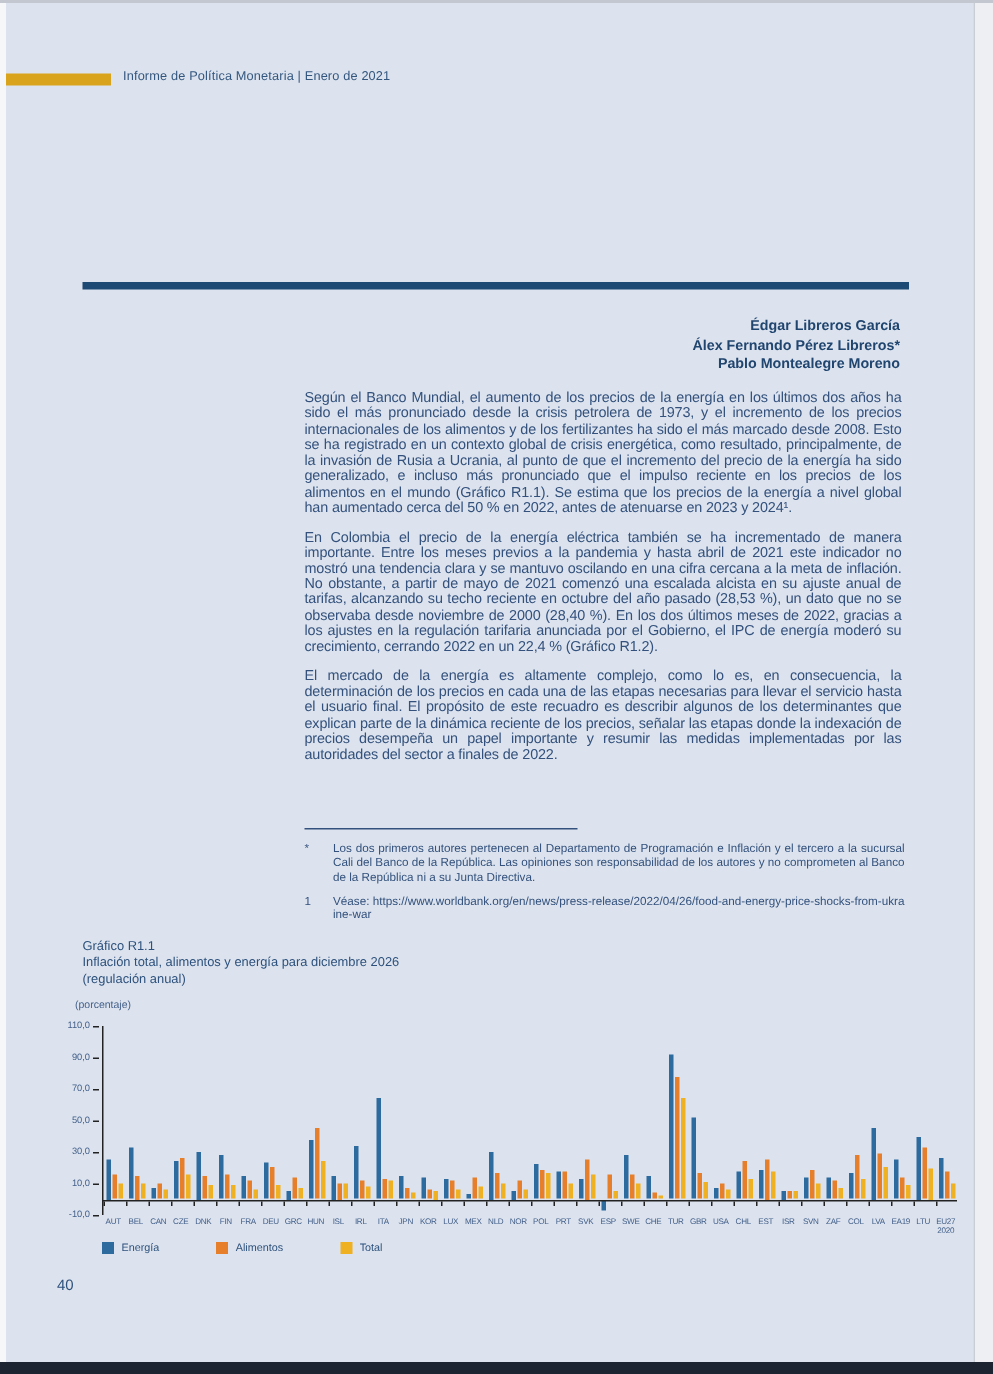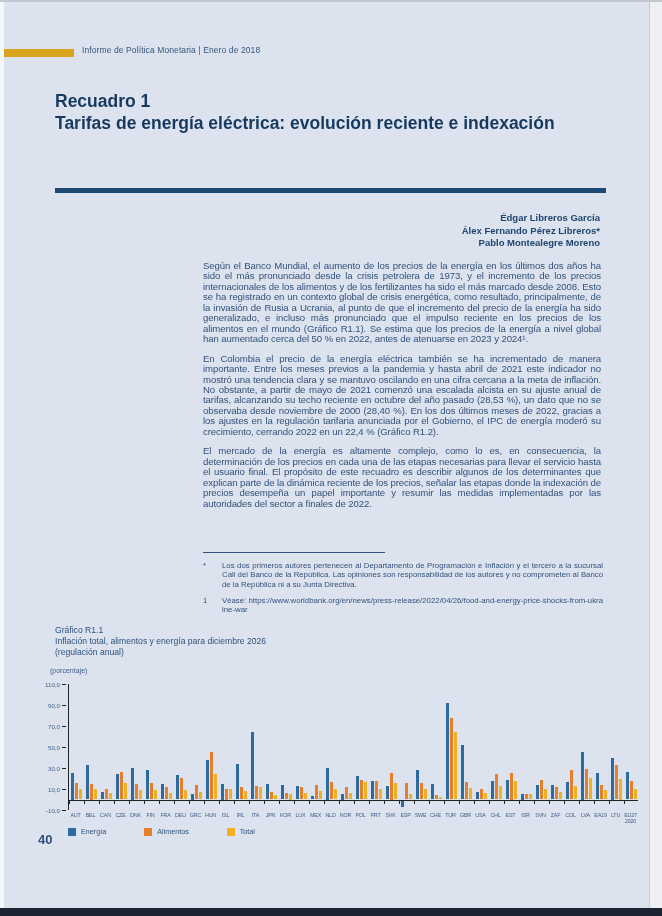--- a/index.html
+++ b/index.html
@@ -64,37 +64,33 @@
     position:absolute;transform:translateX(-50%);
     font-size:5.4px;color:#44608a;text-align:center;
     white-space:pre-line;line-height:1.1;letter-spacing:-0.2px;
   }
   .legend{position:absolute;left:68px;top:143px;width:570px;display:flex;justify-content:flex-start;gap:38px;}
   .legend-item{display:flex;align-items:center;gap:5px;}
   .legend-swatch{width:8px;height:8px;}
   .legend-label{font-size:7.2px;color:#2d517c;}
 
   
-  .page-number{position:absolute;left:38px;top:832px;font-size:13px;font-weight:bold;color:#2d517c;}
+  .page-number{position:absolute;left:38px;top:852px;font-size:10px;font-weight:normal;color:#2d517c;}
 </style>
 </head>
 <body>
 
 <div class="page">
   <div class="edge-top"></div>
   <div class="edge-left"></div>
   <div class="edge-right"></div>
 
   <div class="kicker-bar"></div>
-  <div class="header-label">Informe de Política Monetaria | Enero de 2018</div>
-
-  <div class="title-block">
-    <div class="kicker">Recuadro 1</div>
-    <div class="main">Tarifas de energía eléctrica: evolución reciente e indexación</div>
-  </div>
+  <div class="header-label">Informe de Política Monetaria | Enero de 2021</div>
+
   <div class="divider"></div>
 
   <div class="authors">
     <div>Édgar Libreros García</div>
     <div>Álex Fernando Pérez Libreros*</div>
     <div>Pablo Montealegre Moreno</div>
   </div>
 
   <div class="body-text">
     <p>Según el Banco Mundial, el aumento de los precios de la energía en los últimos dos años ha sido el más pronunciado desde la crisis petrolera de 1973, y el incremento de los precios internacionales de los alimentos y de los fertilizantes ha sido el más marcado desde 2008. Esto se ha registrado en un contexto global de crisis energética, como resultado, principalmente, de la invasión de Rusia a Ucrania, al punto de que el incremento del precio de la energía ha sido generalizado, e incluso más pronunciado que el impulso reciente en los precios de los alimentos en el mundo (Gráfico R1.1). Se estima que los precios de la energía a nivel global han aumentado cerca del 50 % en 2022, antes de atenuarse en 2023 y 2024¹.</p>

